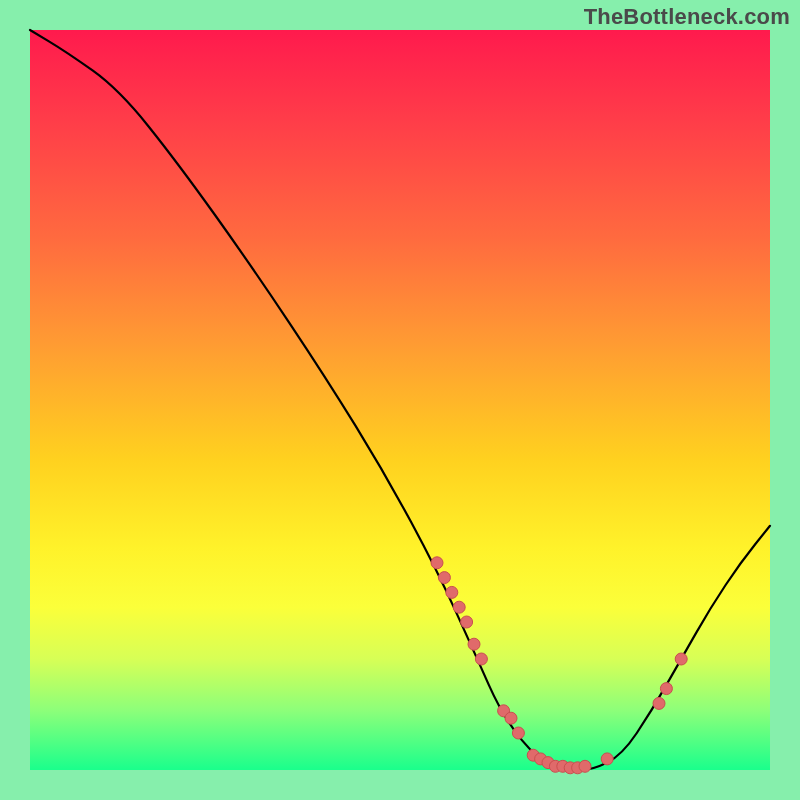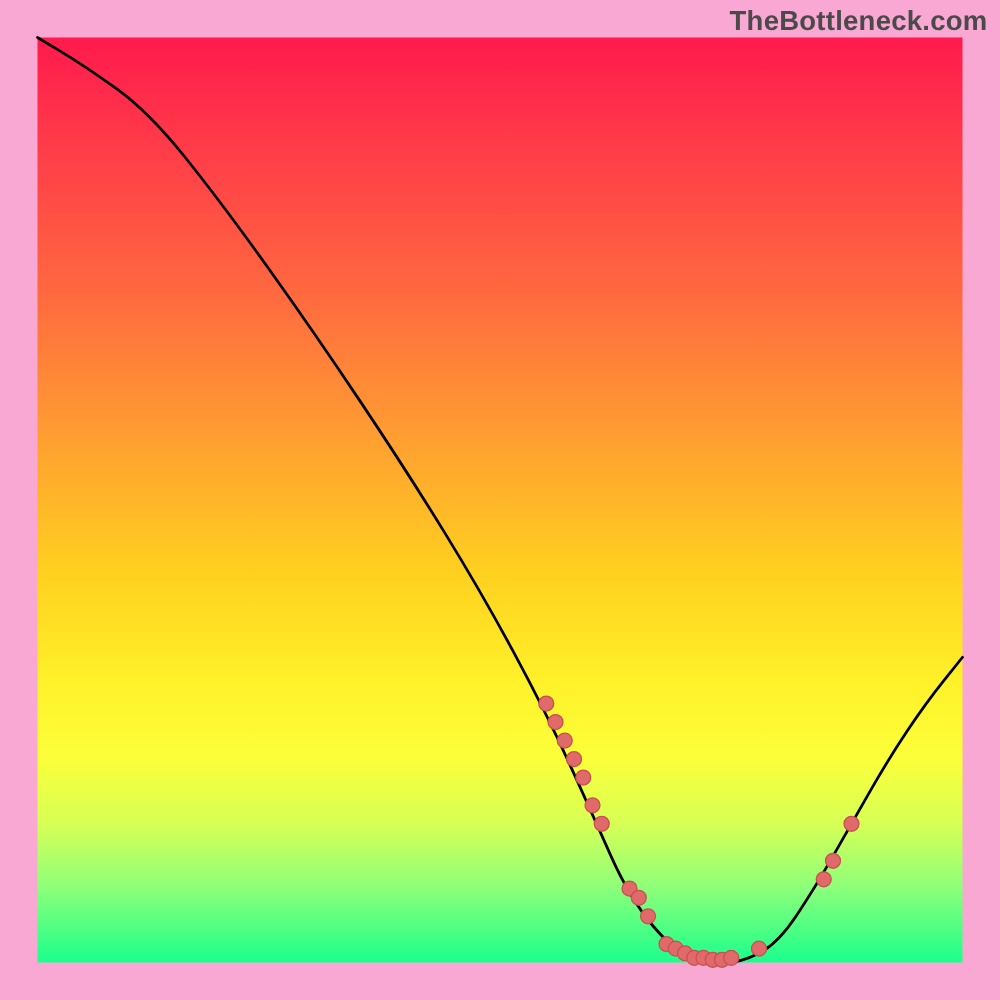--- a/index.html
+++ b/index.html
@@ -8,21 +8,21 @@
     background: #000;
     width: 800px;
     height: 800px;
     overflow: hidden;
     font-family: Arial, Helvetica, sans-serif;
   }
   .frame {
     position: relative;
     width: 800px;
     height: 800px;
-    background: #f9a8d4;
+    background: #86efac;
   }
   .watermark {
     position: absolute;
     top: 4px;
     right: 10px;
     color: #4a4a4a;
     font-size: 22px;
     font-weight: bold;
     letter-spacing: 0.2px;
   }

